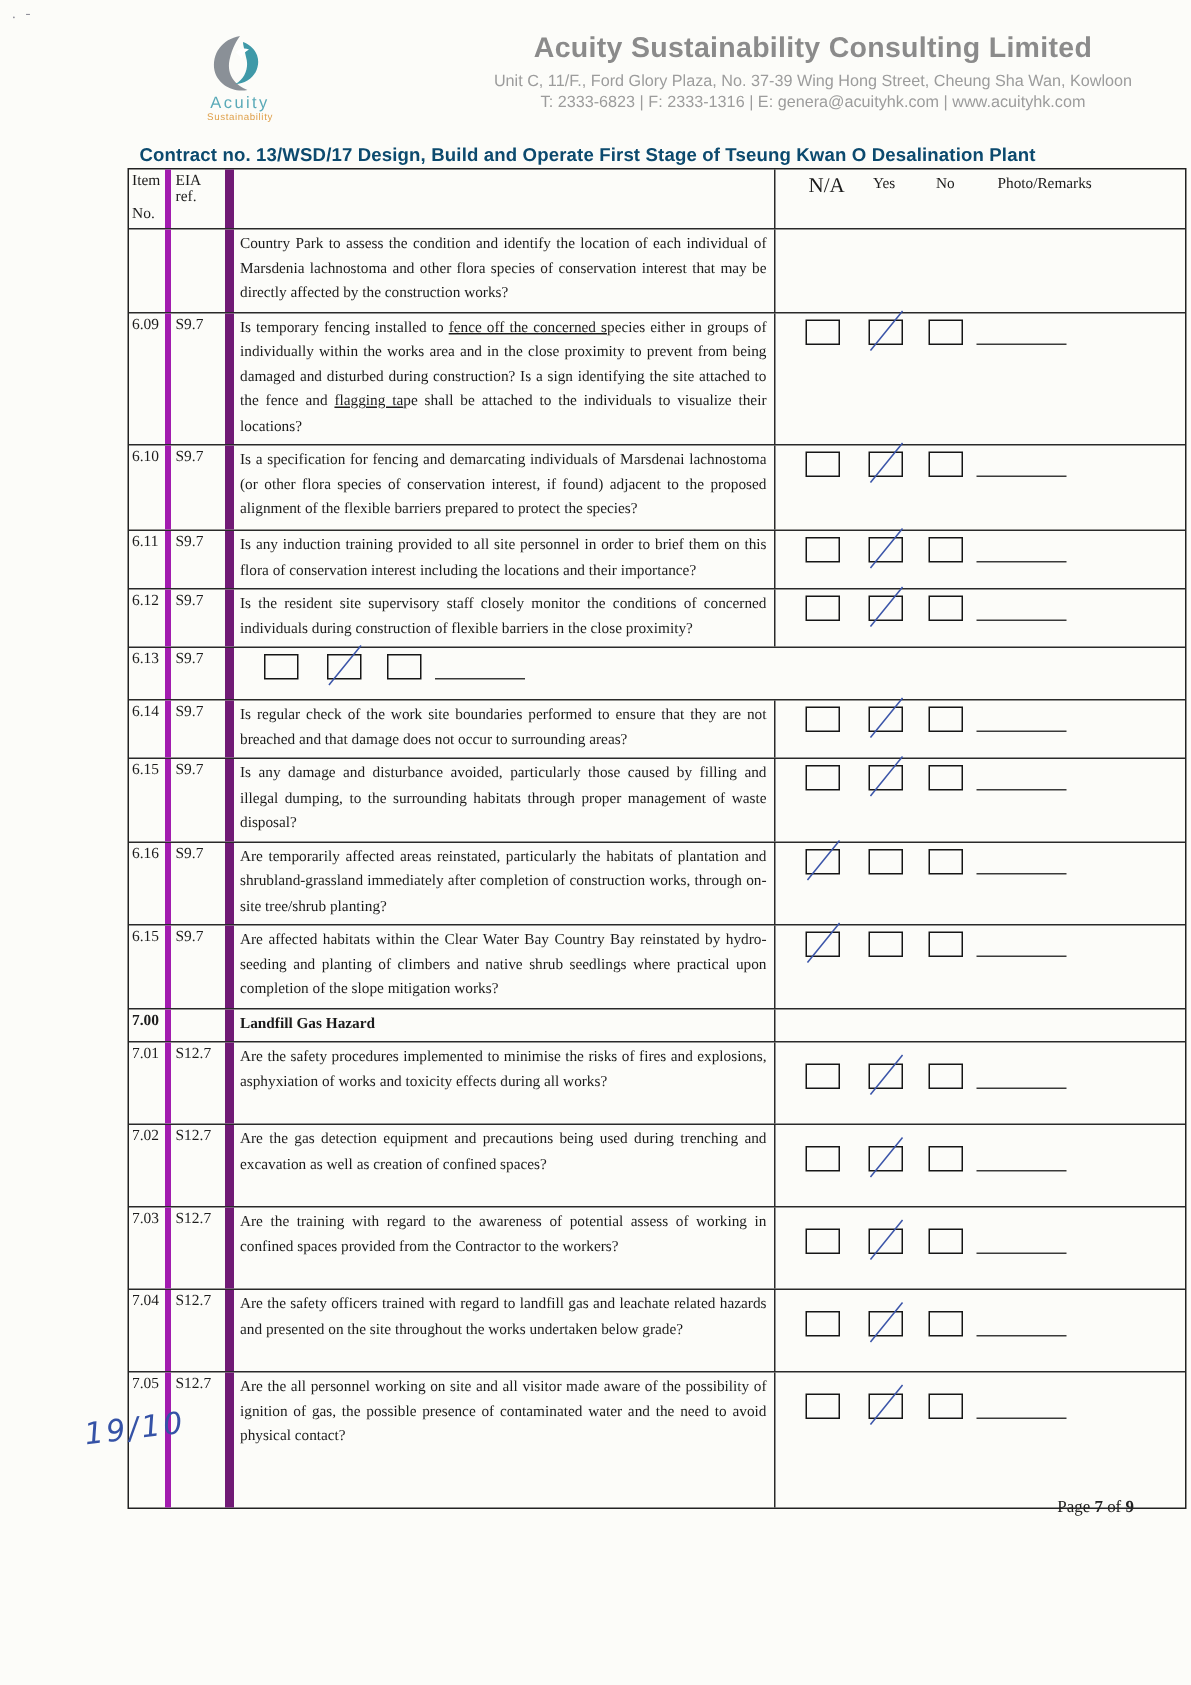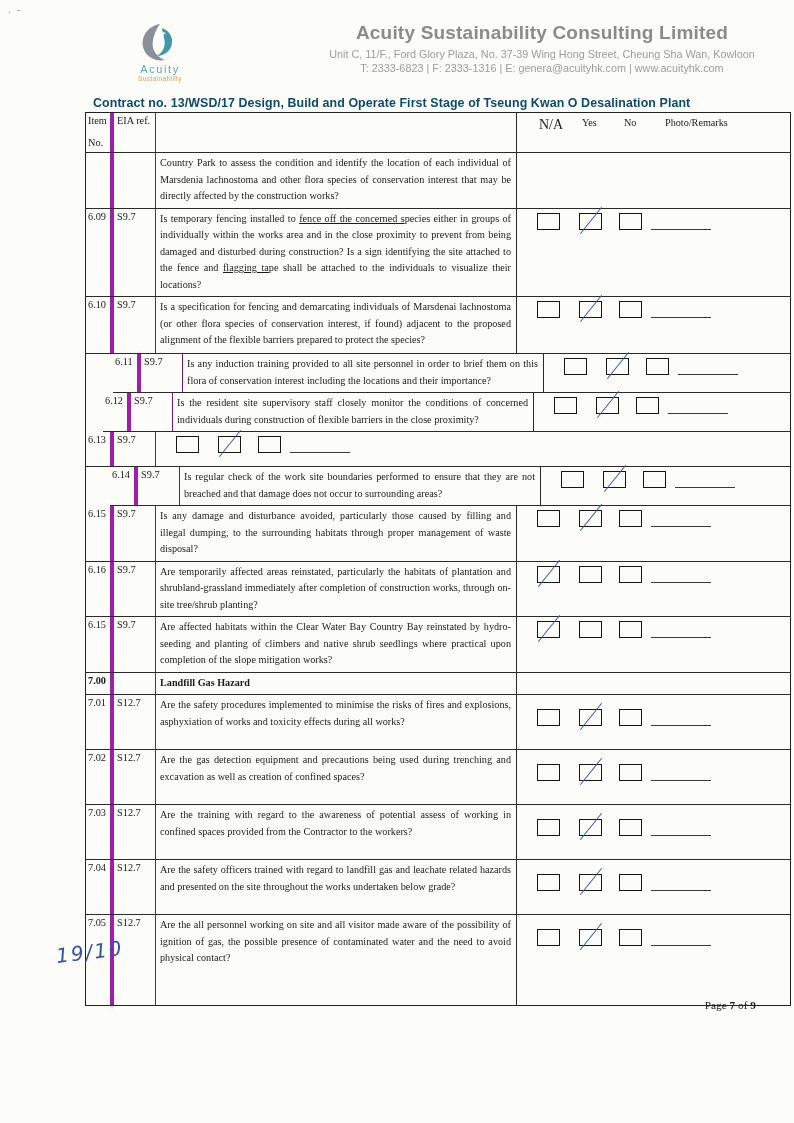--- a/index.html
+++ b/index.html
@@ -19,21 +19,21 @@
   .contact { font-size:10.8px; color:#9c9c9c; margin-top:2px; }
 
   .contract { position:absolute; left:93px; top:96px; font-family:"Liberation Sans", sans-serif; font-weight:bold; font-size:12.4px; color:#0c4a6e; letter-spacing:.1px; }
 
   
   .checklist { position:absolute; left:85px; top:112px; width:706px; border:1.4px solid #222; background:transparent; }
   .hrow, .row { display:grid; grid-template-columns:28px 42px 361px 1fr; border-bottom:1px solid #2a2a2a; }
   #rows .row:last-child { border-bottom:none; }
   .hrow { height:40px; }
   .c-item { border-right:4px solid #a21caf; font-size:10.3px; padding:2px 1px 2px 2px; }
-  .c-ref  { border-right:1px solid #701a75; font-size:10.3px; padding:2px 1px 2px 3px; }
+  .c-ref  { border-right:6px solid #701a75; font-size:10.3px; padding:2px 1px 2px 3px; }
   .c-q    { border-right:1px solid #2a2a2a; font-size:10.2px; line-height:1.62; padding:2px 5px 3px 4px; text-align:justify; overflow:hidden; }
   .c-checks { position:relative; }
   .hrow .c-item { display:flex; flex-direction:column; justify-content:space-between; padding-bottom:4px; }
   .h-na    { position:absolute; left:22px;  top:4px; font-size:14px; }
   .h-yes   { position:absolute; left:65px;  top:4px; font-size:10.2px; }
   .h-no    { position:absolute; left:107px; top:4px; font-size:10.2px; }
   .h-photo { position:absolute; left:148px; top:4px; font-size:10.2px; }
 
   .cb { position:absolute; width:23px; height:17px; border:1.6px solid #161616; top:4px; }
   .cb-na { left:20px; } .cb-yes { left:62px; } .cb-no { left:102px; }
@@ -121,35 +121,35 @@
     <div class="c-checks">
       <span class="cb cb-na"></span>
       <span class="cb cb-yes">
               <span class="tick"></span>
             </span>
       <span class="cb cb-no"></span>
       <span class="remark-line"></span>
     </div>
   </div>
 
-  <div class="row" style="min-height: 36px; margin-left: 27px;">
+  <div class="row" style="min-height: 36px;">
     <div class="c-item">6.11</div>
     <div class="c-ref">S9.7</div>
     <div class="c-q">Is any induction training provided to all site personnel in order to brief them on this flora of conservation interest including the locations and their importance?</div>
     <div class="c-checks">
       <span class="cb cb-na"></span>
       <span class="cb cb-yes">
               <span class="tick"></span>
             </span>
       <span class="cb cb-no"></span>
       <span class="remark-line"></span>
     </div>
   </div>
 
-  <div class="row" style="min-height: 35px; margin-left: 17px;">
+  <div class="row" style="min-height: 35px;">
     <div class="c-item">6.12</div>
     <div class="c-ref">S9.7</div>
     <div class="c-q">Is the resident site supervisory staff closely monitor the conditions of concerned individuals during construction of flexible barriers in the close proximity?</div>
     <div class="c-checks">
       <span class="cb cb-na"></span>
       <span class="cb cb-yes">
               <span class="tick"></span>
             </span>
       <span class="cb cb-no"></span>
       <span class="remark-line"></span>
@@ -162,21 +162,21 @@
     <div class="c-checks">
       <span class="cb cb-na"></span>
       <span class="cb cb-yes">
               <span class="tick"></span>
             </span>
       <span class="cb cb-no"></span>
       <span class="remark-line"></span>
     </div>
   </div>
 
-  <div class="row" style="min-height: 36px; margin-left: 24px;">
+  <div class="row" style="min-height: 36px;">
     <div class="c-item">6.14</div>
     <div class="c-ref">S9.7</div>
     <div class="c-q">Is regular check of the work site boundaries performed to ensure that they are not breached and that damage does not occur to surrounding areas?</div>
     <div class="c-checks">
       <span class="cb cb-na"></span>
       <span class="cb cb-yes">
               <span class="tick"></span>
             </span>
       <span class="cb cb-no"></span>
       <span class="remark-line"></span>

